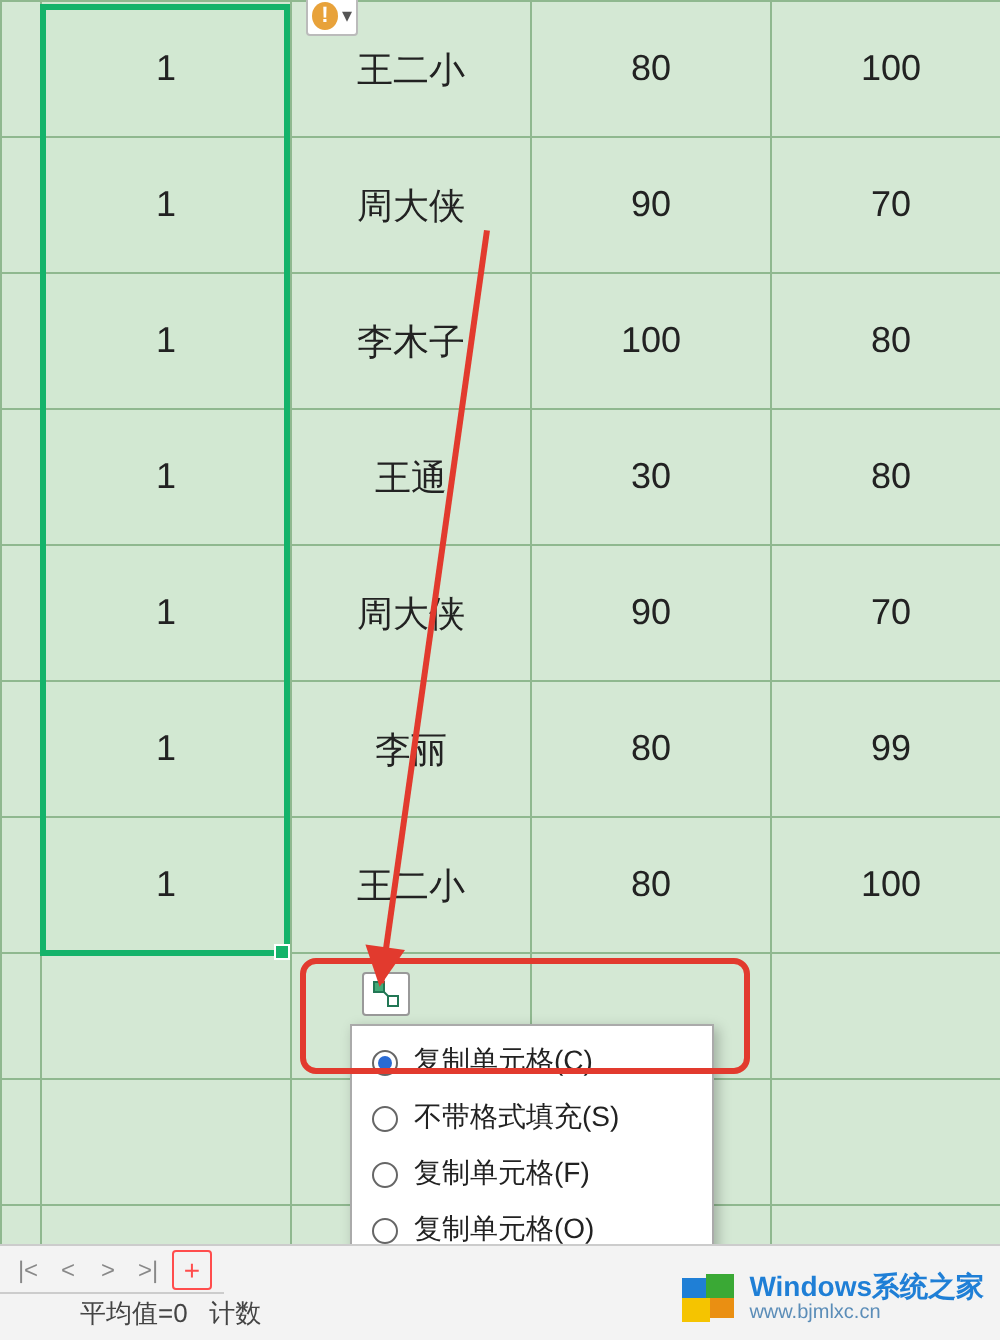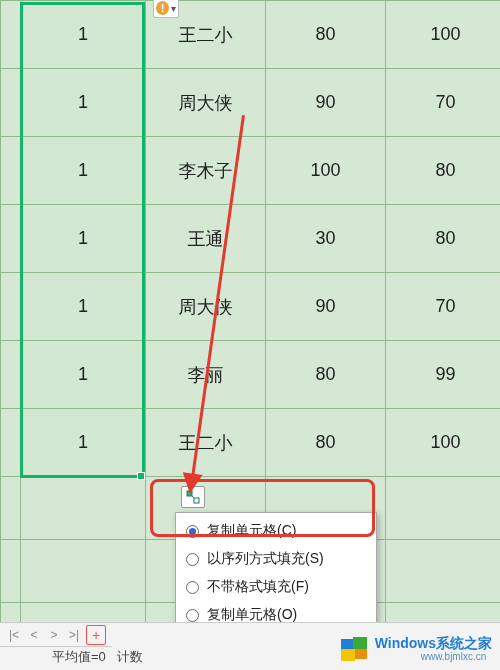--- a/index.html
+++ b/index.html
@@ -90,21 +90,21 @@
       border: 1px solid #999;
       border-radius: 2px;
       display: flex; align-items: center; justify-content: center;
       cursor: pointer;
     }
     .autofill-btn svg { width: 14px; height: 14px; }
     .context-menu {
       position: absolute;
       left: 175px;
       top: 512px;
-      width: 202px;
+      width: 182px;
       background: #fff;
       border: 1px solid #aaa;
       box-shadow: 2px 2px 6px rgba(0,0,0,.25);
       padding: 4px 0;
       font-size: 14px;
     }
     .menu-item {
       display: flex;
       align-items: center;
       gap: 8px;
@@ -189,39 +189,39 @@
       border: 1px solid #ff4d4d;
       color: #ff4d4d;
       display: flex; align-items: center; justify-content: center;
       border-radius: 2px;
       cursor: pointer;
       font-size: 14px;
     }
     .status-text {
       position: absolute;
       bottom: 4px;
-      left: 52px;
+      left: 40px;
       font-size: 13px;
     }
     .watermark {
       position: absolute;
       right: 8px; bottom: 8px;
       display: flex; align-items: center; gap: 6px;
     }
     .wm-logo {
       width: 28px; height: 24px;
       position: relative;
     }
     .wm-logo .p1 { position: absolute; left: 0; top: 2px; width: 12px; height: 10px; background: #1f7fd6; }
     .wm-logo .p2 { position: absolute; left: 12px; top: 0; width: 14px; height: 12px; background: #3aa935; }
     .wm-logo .p3 { position: absolute; left: 0; top: 12px; width: 14px; height: 12px; background: #f5c400; }
     .wm-logo .p4 { position: absolute; left: 14px; top: 12px; width: 12px; height: 10px; background: #ea8f12; }
     .wm-text { display: flex; flex-direction: column; line-height: 1.1; }
     .wm-text .cn { font-size: 14px; color: #1f7fd6; font-weight: bold; }
-    .wm-text .url { font-size: 10px; color: #5b8db8; margin-left: 46px; }
+    .wm-text .url { font-size: 10px; color: #5b8db8; }
     .yellow-strip {
       position: absolute;
       right: 120px; bottom: 28px;
       width: 40px; height: 12px;
       background: #ffe336;
       border: 1px solid #999;
     }
   </style>
 </head>
 <body>
@@ -326,25 +326,25 @@
     </svg>
   </div>
 
   <div class="context-menu" id="menu">
       <div class="menu-item">
         <span class="radio checked"></span>
         <span>复制单元格(C)</span>
       </div>
       <div class="menu-item">
         <span class="radio"></span>
-        <span>以序列方式填充(S)</span>
+        <span>不带格式填充(S)</span>
       </div>
       <div class="menu-item">
         <span class="radio"></span>
-        <span>不带格式填充(F)</span>
+        <span>复制单元格(F)</span>
       </div>
       <div class="menu-item">
         <span class="radio"></span>
         <span>复制单元格(O)</span>
       </div>
       <div class="menu-item">
         <span class="radio"></span>
         <span>智能填充(E)</span>
       </div>
     </div>

